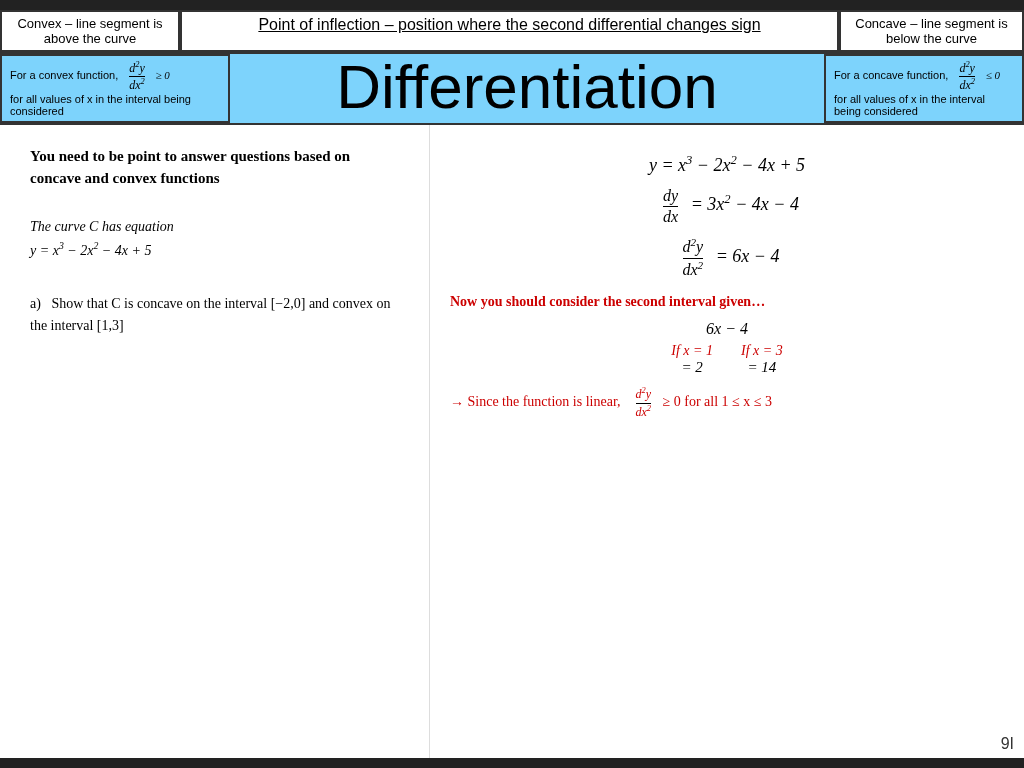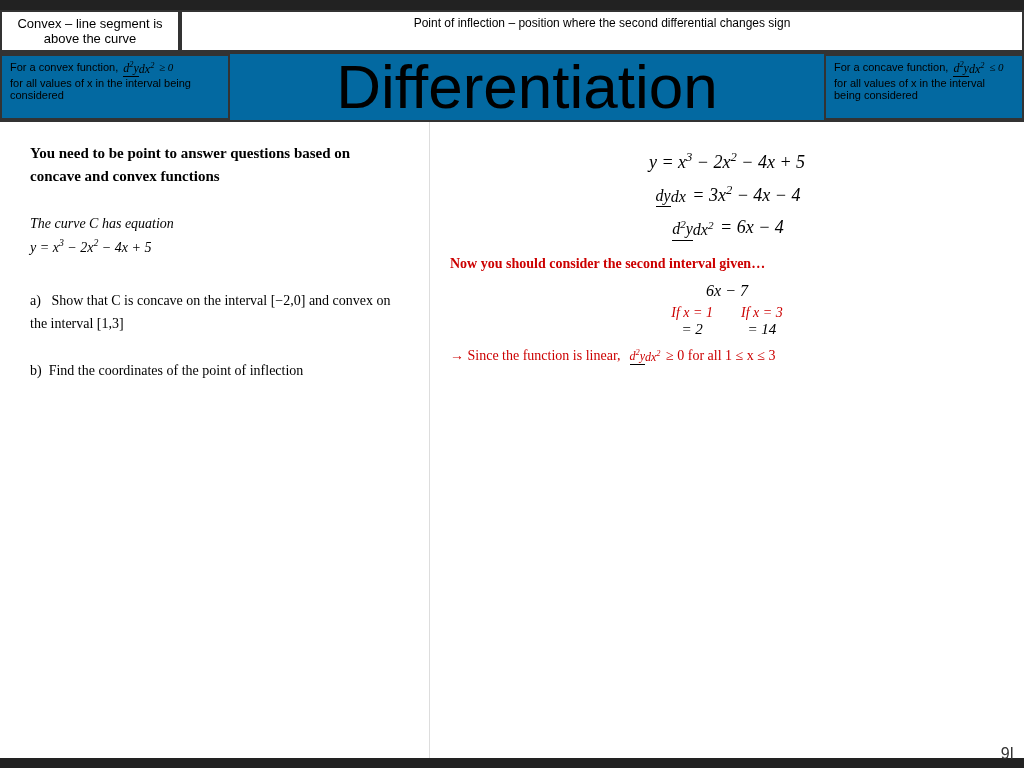--- a/index.html
+++ b/index.html
@@ -35,32 +35,33 @@
       background: #fff;
     }
 
     .header-left {
       width: 180px;
       flex-shrink: 0;
     }
 
     .header-center {
       flex: 1;
-      font-size: 12px;
+      font-size: 16px;
+      text-decoration: underline;
     }
 
     .header-right {
       width: 185px;
       flex-shrink: 0;
     }
 
     .sub-header-row {
       display: flex;
       width: 100%;
-      background: #0369a1;
+      background: #7dd3fc;
       align-items: stretch;
       border-bottom: 2px solid #333;
     }
 
     .sub-header-left {
       width: 230px;
       border: 2px solid #333;
       padding: 4px 8px;
       font-size: 11px;
       font-family: Arial, sans-serif;
@@ -129,24 +130,24 @@
 
     .question-label {
       font-size: 14px;
       font-style: normal;
     }
 
     sup { font-size: 0.7em; vertical-align: super; }
 
     .fraction {
       display: inline-flex;
-      flex-direction: row;
+      flex-direction: column;
       align-items: center;
       vertical-align: middle;
-      margin: 0 2px;
+      margin: 0 8px;
       font-size: 12px;
     }
     .fraction .num {
       border-bottom: 1px solid #000;
       padding-bottom: 1px;
       line-height: 1.2;
     }
     .fraction .den {
       line-height: 1.2;
     }
@@ -169,21 +170,21 @@
 
     .since-line {
       margin-top: 10px;
       font-size: 14px;
       font-family: 'Comic Sans MS', cursive;
       color: #cc0000;
     }
 
     .page-number {
       position: absolute;
-      bottom: 5px;
+      bottom: 15px;
       right: 10px;
       font-size: 16px;
       font-family: Arial, sans-serif;
       color: #333;
       margin-top: 27px;
     }
 
     .bottom-bar {
       position: absolute;
       bottom: 0;
@@ -200,20 +201,23 @@
 <body>
 
 <div class="top-bar"></div>
 
 <div class="header-row">
   <div class="header-box header-left">
     <span>Convex – line segment is above the curve</span>
   </div>
   <div class="header-box header-center">
     <span>Point of inflection – position where the second differential changes sign</span>
+  </div>
+  <div class="header-box header-right">
+    <span>Concave – line segment is below the curve</span>
   </div>
 </div>
 
 <div class="sub-header-row">
   <div class="sub-header-left">
     <span>For a convex function, <span style="font-family:'Times New Roman',serif; font-style:italic;">
       <span class="fraction">
         <span class="num">d<sup>2</sup>y</span>
         <span class="den">dx<sup>2</sup></span>
       </span>
@@ -244,24 +248,20 @@
     <div class="curve-equation">
       <span>The curve C has equation</span><br>
       <span style="font-family:'Times New Roman',serif; font-style:italic;">y = x<sup>3</sup> − 2x<sup>2</sup> − 4x + 5</span>
     </div>
 
     <div class="question">
       <span class="question-label">a)</span>
       &nbsp;&nbsp;<span>Show that C is concave on the interval [−2,0] and convex on the interval [1,3]</span>
     </div>
 
-    <div class="question">
-      <span class="question-label">b)</span>
-      &nbsp;<span>Find the coordinates of the point of inflection</span>
-    </div>
   </div>
 
   <div class="right-panel">
     <div class="right-panel-inner">
 
       <div style="display:flex; margin-top:10px;">
         <div style="flex:1;">
 
           <div class="math-block">
             <span style="font-family:'Times New Roman',serif; font-style:italic; font-size:18px;">y = x<sup>3</sup> − 2x<sup>2</sup> − 4x + 5</span>
@@ -286,21 +286,21 @@
               = 6x − 4
             </span>
           </div>
         </div>
 
       </div>
 
       <div class="now-consider" style="margin-top:5px;">Now you should consider the second interval given…</div>
 
       <div style="text-align:center; margin:5px 0;">
-        <span style="font-family:'Times New Roman',serif; font-style:italic; font-size:16px;">6x − 7</span>
+        <span style="font-family:'Times New Roman',serif; font-style:italic; font-size:16px;">6x − 4</span>
       </div>
 
       <div style="display:flex; justify-content:center; align-items:flex-start; gap:28px; margin:5px 0;">
 
         <div style="text-align:center;">
           <div style="color:#cc0000; font-family:'Comic Sans MS',cursive; font-size:14px; font-style:italic;">
             <span>If x = 1</span>
           </div>
           <div style="font-family:'Times New Roman',serif; font-style:italic; font-size:15px;">
             <span>= 2</span>

